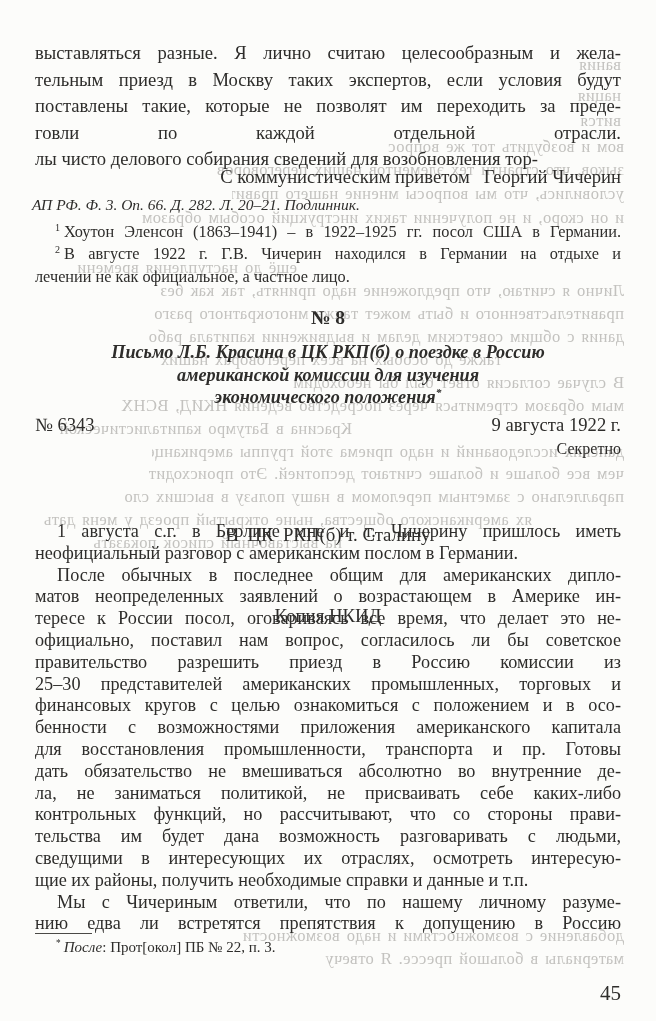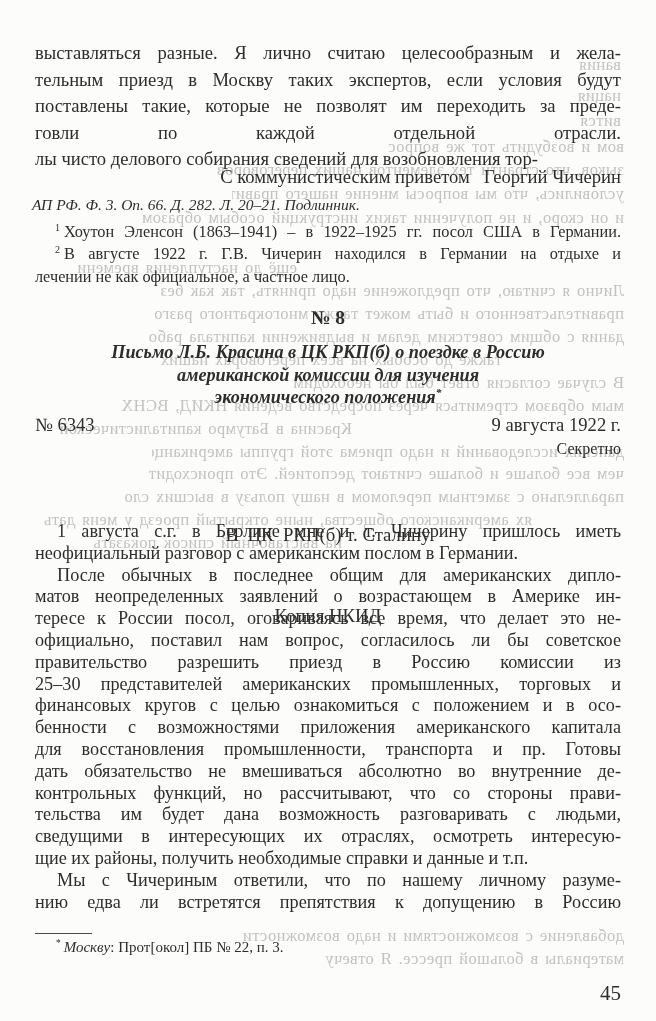--- a/index.html
+++ b/index.html
@@ -131,31 +131,32 @@
           <div class="tline">После обычных в последнее общим для американских дипло-</div>
           <div class="tline">матов неопределенных заявлений о возрастающем в Америке ин-</div>
           <div class="tline">тересе к России посол, оговариваясь все время, что делает это не-</div>
           <div class="tline">официально, поставил нам вопрос, согласилось ли бы советское</div>
           <div class="tline">правительство разрешить приезд в Россию комиссии из</div>
           <div class="tline">25–30 представителей американских промышленных, торговых и</div>
           <div class="tline">финансовых кругов с целью ознакомиться с положением и в осо-</div>
           <div class="tline">бенности с возможностями приложения американского капитала</div>
           <div class="tline">для восстановления промышленности, транспорта и пр. Готовы</div>
           <div class="tline">дать обязательство не вмешиваться абсолютно во внутренние де-</div>
+          <div class="tline">ла, не заниматься политикой, не присваивать себе каких-либо</div>
           <div class="tline">контрольных функций, но рассчитывают, что со стороны прави-</div>
           <div class="tline">тельства им будет дана возможность разговаривать с людьми,</div>
           <div class="tline">сведущими в интересующих их отраслях, осмотреть интересую-</div>
           <div class="tline">щие их районы, получить необходимые справки и данные и т.п.</div>
         </div>
       <div class="para cont">
           <div class="tline">Мы с Чичериным ответили, что по нашему личному разуме-</div>
           <div class="tline">нию едва ли встретятся препятствия к допущению в Россию</div>
         </div>
     </div>
 
     <div class="fn-rule"></div>
 
-    <div class="stamp-fn"><sup>*</sup><i>Москву</i><span>: Прот[окол] ПБ № 22, п. 3.</span></div>
+    <div class="stamp-fn"><sup>*</sup><i>После</i><span>: Прот[окол] ПБ № 22, п. 3.</span></div>
 
     <div class="page-number">45</div>
 
   </div>
 </div>
 
 </body></html>

